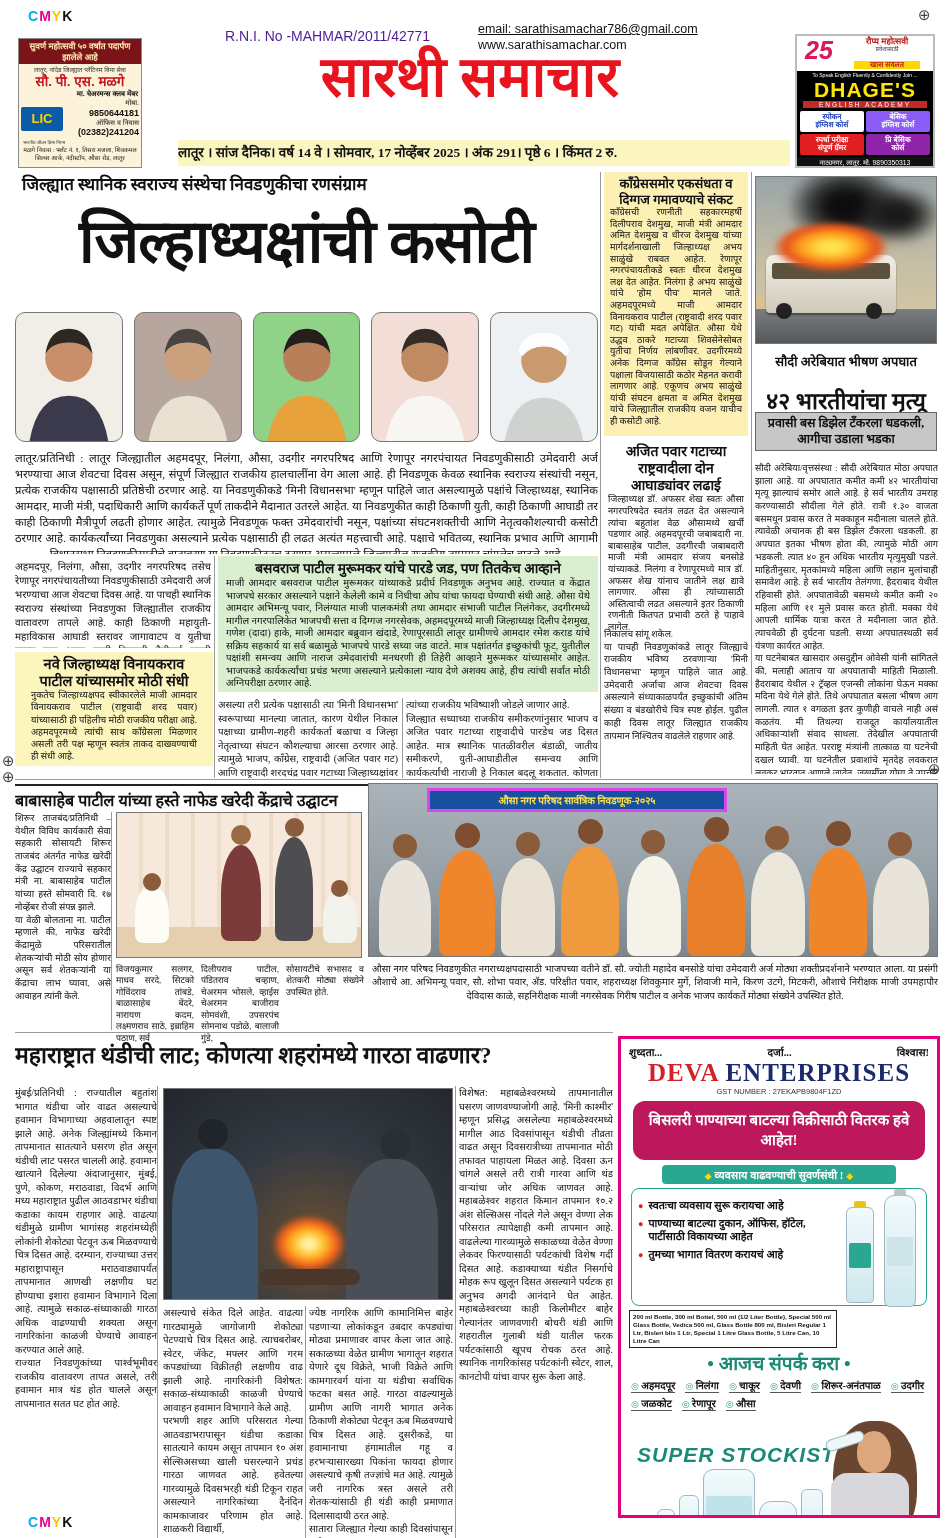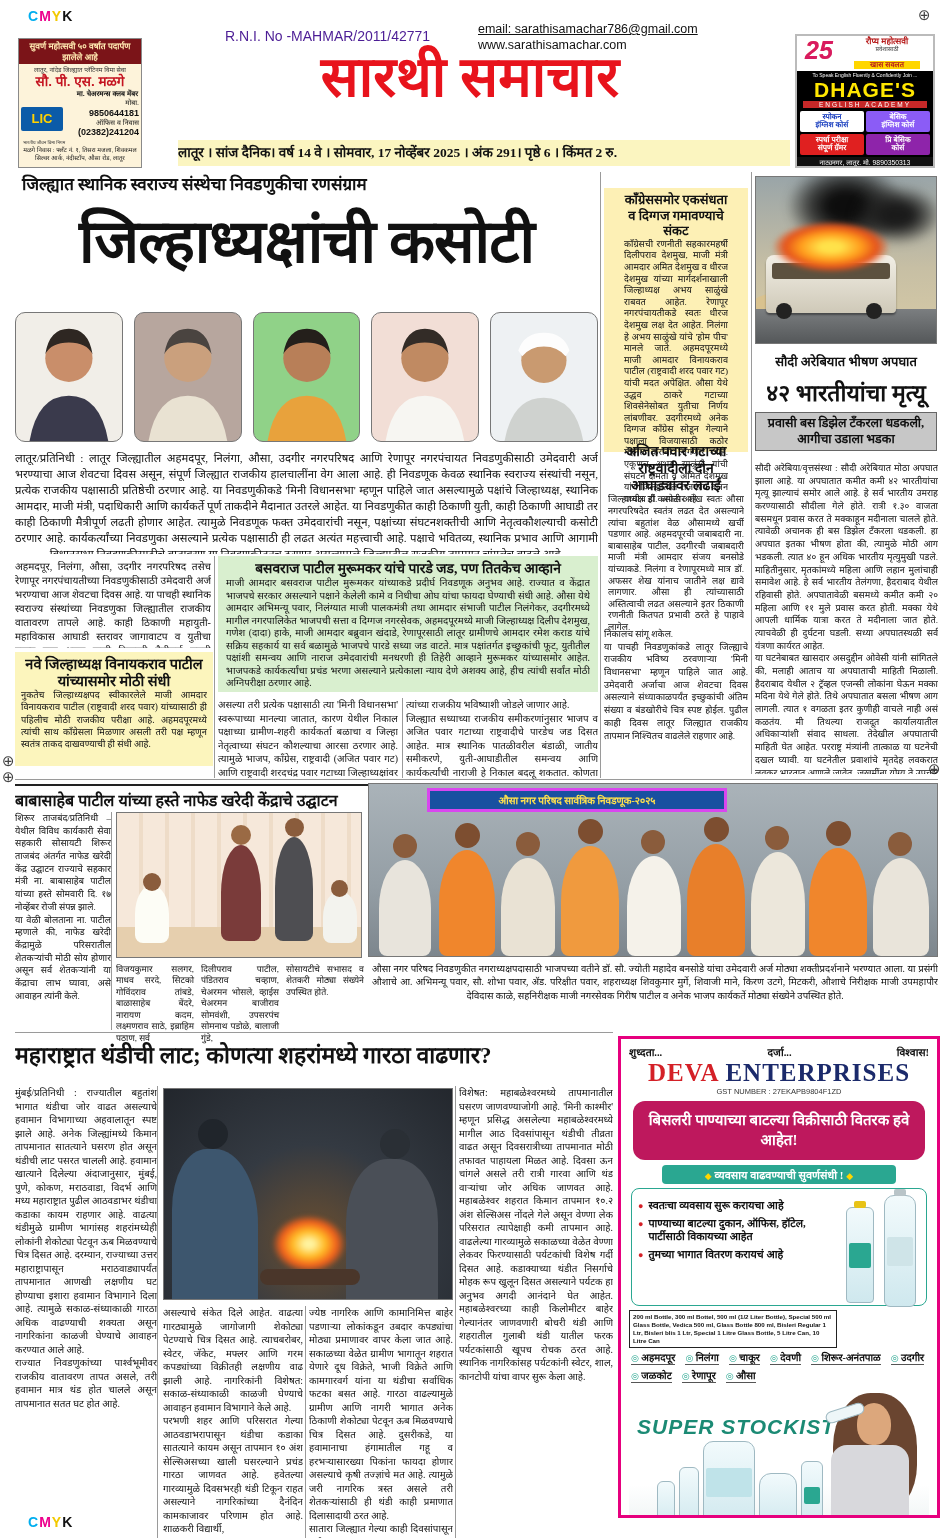--- a/index.html
+++ b/index.html
@@ -53,40 +53,40 @@
   
   .kicker{left:22px;top:172px;width:576px;font-size:17px;font-weight:bold;white-space:nowrap;}
   .main-hl{left:15px;top:194px;width:583px;font-size:60px;font-weight:800;text-align:center;
            line-height:1.6;white-space:nowrap;letter-spacing:-1px;}
   .portraits{left:15px;top:312px;width:583px;display:flex;gap:11px;}
   .portrait{flex:1;height:130px;border:1px solid #777;border-radius:10px;overflow:hidden;position:relative;}
   .portrait svg{display:block;width:100%;height:100%;}
   .lead-para{left:15px;top:450px;width:583px;height:104px;font-size:11.3px;line-height:1.42;
              text-align:justify;text-align-last:center;overflow:hidden;}
   .col-left1{left:15px;top:560px;width:196px;height:88px;font-size:10.2px;}
-  .vinayak{left:15px;top:652px;width:198px;height:114px;background:#fcf5bd;padding:4px 6px;}
+  .vinayak{left:15px;top:652px;width:198px;height:114px;background:#fcf5bd;padding:4px 16px;}
   .vinayak-hl{font-size:14.5px;font-weight:bold;text-align:center;line-height:1.15;}
   .vinayak-bd{font-size:9.3px;line-height:1.3;text-align:justify;}
   .greenbox{left:218px;top:556px;width:380px;height:136px;background:#d9efcf;padding:2px 8px;}
   .green-hl{font-size:13.8px;font-weight:bold;text-align:center;white-space:nowrap;overflow:hidden;}
   .green-bd{font-size:9.8px;line-height:1.28;text-align:justify;}
   .midc2{left:218px;top:698px;width:180px;height:82px;font-size:9.8px;}
   .midc3{left:406px;top:698px;width:192px;height:82px;font-size:9.8px;}
   
-  .congress{left:604px;top:172px;width:144px;height:264px;background:#fdf0b5;padding:4px 20px;margin-top:16px;}
+  .congress{left:604px;top:172px;width:144px;height:264px;background:#fdf0b5;padding:4px 6px;}
   .congress-hl{font-size:13px;font-weight:bold;text-align:center;line-height:1.2;}
   .congress-bd{font-size:9.2px;line-height:1.26;text-align:justify;}
   .ncp{left:604px;top:442px;width:144px;height:182px;padding:2px 4px;}
   .ncp-hl{font-size:14px;font-weight:bold;text-align:center;line-height:1.2;}
   .ncp-bd{font-size:9.2px;line-height:1.26;text-align:justify;}
   .ncp-cont{left:604px;top:628px;width:144px;height:150px;font-size:9.2px;}
   
   .bus-photo{left:755px;top:176px;width:182px;height:168px;border:1px solid #777;overflow:hidden;position:absolute;}
   .saudi-kicker{left:755px;top:352px;width:182px;font-size:13px;font-weight:bold;text-align:center;white-space:nowrap;}
-  .saudi-hl{left:752px;top:376px;width:188px;font-size:23px;font-weight:800;text-align:center;white-space:nowrap;}
+  .saudi-hl{left:752px;top:384px;width:188px;font-size:23px;font-weight:800;text-align:center;white-space:nowrap;}
   .saudi-sub{left:755px;top:412px;width:182px;background:#c7c7c7;border:1px solid #666;font-size:12.5px;
              font-weight:bold;text-align:center;padding:3px 2px;line-height:1.25;}
   .saudi-bd{left:755px;top:462px;width:183px;height:312px;font-size:9.2px;}
   
   
   .nafed-hl{left:15px;top:784px;width:428px;font-size:16px;font-weight:800;white-space:nowrap;overflow:hidden;
             border-top:2px solid #222;padding-top:3px;}
   .nafed-col{left:15px;top:812px;width:96px;height:220px;font-size:9.2px;}
   .nafed-photo{left:116px;top:812px;width:246px;height:146px;border:1px solid #777;overflow:hidden;position:absolute;}
   .nafed-caps{left:116px;top:964px;width:248px;display:flex;gap:7px;}
@@ -408,20 +408,21 @@
       <div class="bottle" style="right:52px;top:18px;width:28px;height:96px;" data-name="water-bottle-graphic">
           <div class="blab" data-name="bottle-label"></div>
         </div>
       <div class="bcap" style="right:60px;top:12px;width:12px;height:7px;" data-name="bottle-cap"></div>
       <div class="bottle" style="right:10px;top:6px;width:32px;height:112px;border-radius:10px 10px 6px 6px;" data-name="glass-bottle-graphic">
           <div class="blab" style="background:#cfe4e8" data-name="bottle-label"></div>
         </div>
       <div class="bcap" style="right:20px;top:0;width:12px;height:7px;background:#b9c4c8;" data-name="bottle-cap"></div>
     </div>
     <div class="deva-sizes" data-name="deva-bottle-sizes">200 ml Bottle, 300 ml Bottel, 500 ml (1/2 Liter Bottle), Special 500 ml Glass Bottle, Vedica 500 ml, Glass Bottle 800 ml, Bisleri Regular 1 Ltr, Bisleri blis 1 Ltr, Special 1 Litre Glass Bottle, 5 Litre Can, 10 Litre Can</div>
+    <div class="deva-contact" data-name="deva-contact-heading">• आजच संपर्क करा •</div>
     <div class="deva-cities" data-name="deva-cities-list">
       <span class="city" data-name="city-item"><span class="pin" data-name="location-pin-icon">◎</span> <span data-name="city-name">अहमदपूर</span></span>
       <span class="city" data-name="city-item"><span class="pin" data-name="location-pin-icon">◎</span> <span data-name="city-name">निलंगा</span></span>
       <span class="city" data-name="city-item"><span class="pin" data-name="location-pin-icon">◎</span> <span data-name="city-name">चाकूर</span></span>
       <span class="city" data-name="city-item"><span class="pin" data-name="location-pin-icon">◎</span> <span data-name="city-name">देवणी</span></span>
       <span class="city" data-name="city-item"><span class="pin" data-name="location-pin-icon">◎</span> <span data-name="city-name">शिरूर-अनंतपाळ</span></span>
       <span class="city" data-name="city-item"><span class="pin" data-name="location-pin-icon">◎</span> <span data-name="city-name">उदगीर</span></span>
       <span class="city" data-name="city-item"><span class="pin" data-name="location-pin-icon">◎</span> <span data-name="city-name">जळकोट</span></span>
       <span class="city" data-name="city-item"><span class="pin" data-name="location-pin-icon">◎</span> <span data-name="city-name">रेणापूर</span></span>
       <span class="city" data-name="city-item"><span class="pin" data-name="location-pin-icon">◎</span> <span data-name="city-name">औसा</span></span>

